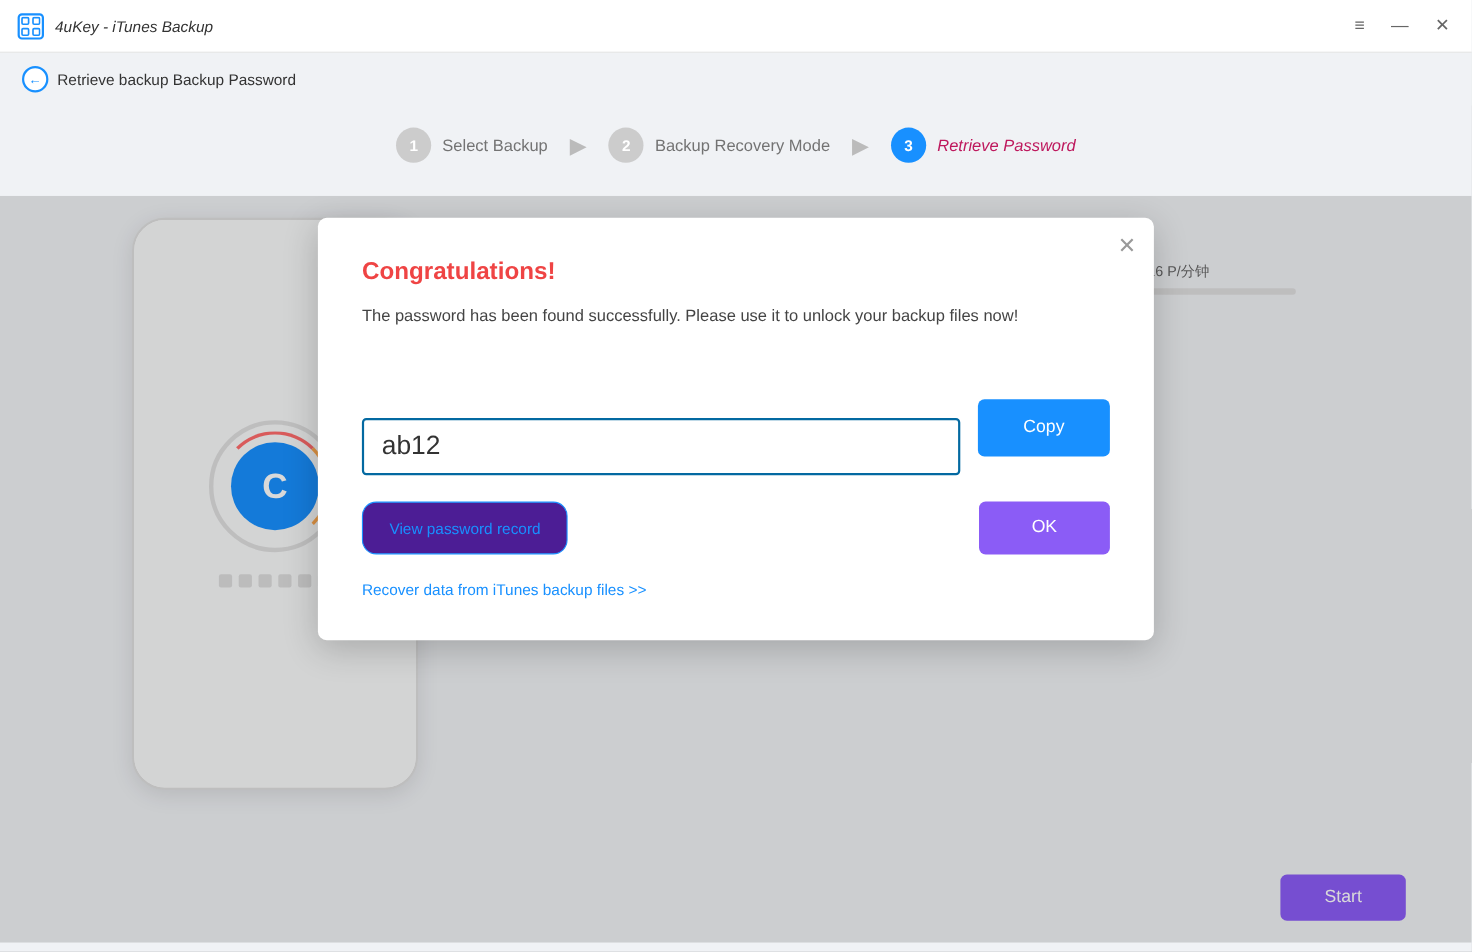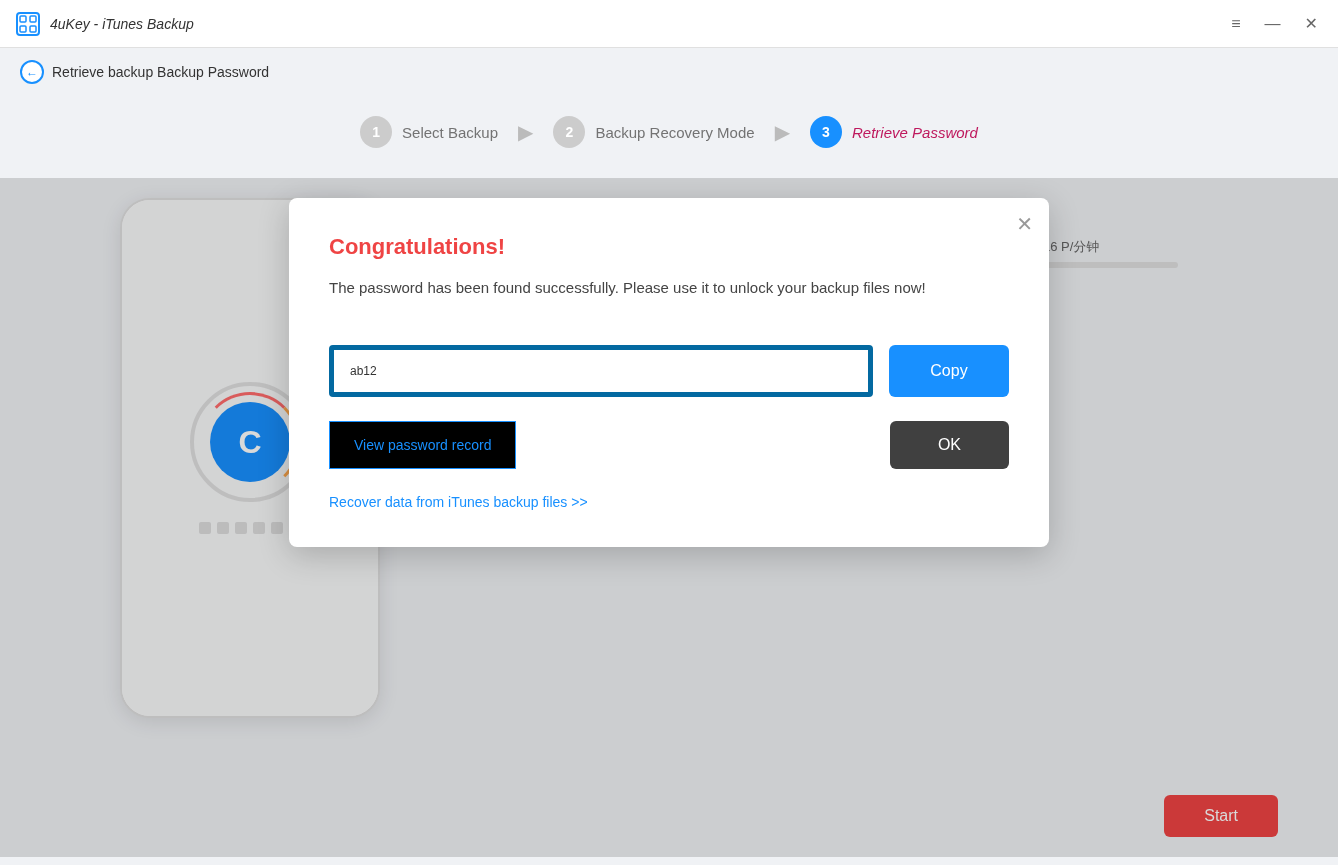--- a/index.html
+++ b/index.html
@@ -230,21 +230,21 @@
       height: 6px;
       background: #e0e0e0;
       border-radius: 3px;
       margin-top: 6px;
     }
     .start-btn {
       position: absolute;
       bottom: 20px;
       right: 60px;
       padding: 12px 40px;
-      background: #ef4444;
+      background: #8b5cf6;
       color: white;
       border: none;
       border-radius: 6px;
       font-size: 16px;
       cursor: pointer;
     }
 
     
     .modal-overlay {
       position: absolute;
@@ -288,27 +288,28 @@
     }
     .password-row {
       display: flex;
       gap: 16px;
       align-items: center;
       margin-bottom: 24px;
     }
     .password-input {
       flex: 1;
       height: 52px;
-      border: 5px solid #0369a1;
+      border: 2px solid #0369a1;
       border-radius: 4px;
       padding: 0 16px;
-      font-size: 12px;
+      font-size: 24px;
       color: #333;
       background: white;
       outline: none;
+      margin-top: 35px;
     }
     .copy-btn {
       height: 52px;
       padding: 0 36px;
       background: #1890ff;
       color: white;
       border: none;
       border-radius: 6px;
       font-size: 16px;
       cursor: pointer;
@@ -316,31 +317,31 @@
     }
     .action-row {
       display: flex;
       justify-content: space-between;
       align-items: center;
       margin-bottom: 24px;
     }
     .view-record-btn {
       height: 48px;
       padding: 0 24px;
-      background: #000000;
+      background: #4c1d95;
       color: #1890ff;
       border: 1.5px solid #1890ff;
-      border-radius: 0;
+      border-radius: 13px;
       font-size: 14px;
       cursor: pointer;
     }
     .ok-btn {
       height: 48px;
       padding: 0 48px;
-      background: #404040;
+      background: #8b5cf6;
       color: white;
       border: none;
       border-radius: 6px;
       font-size: 16px;
       cursor: pointer;
     }
     .recover-link {
       color: #1890ff;
       font-size: 14px;
       text-decoration: none;

